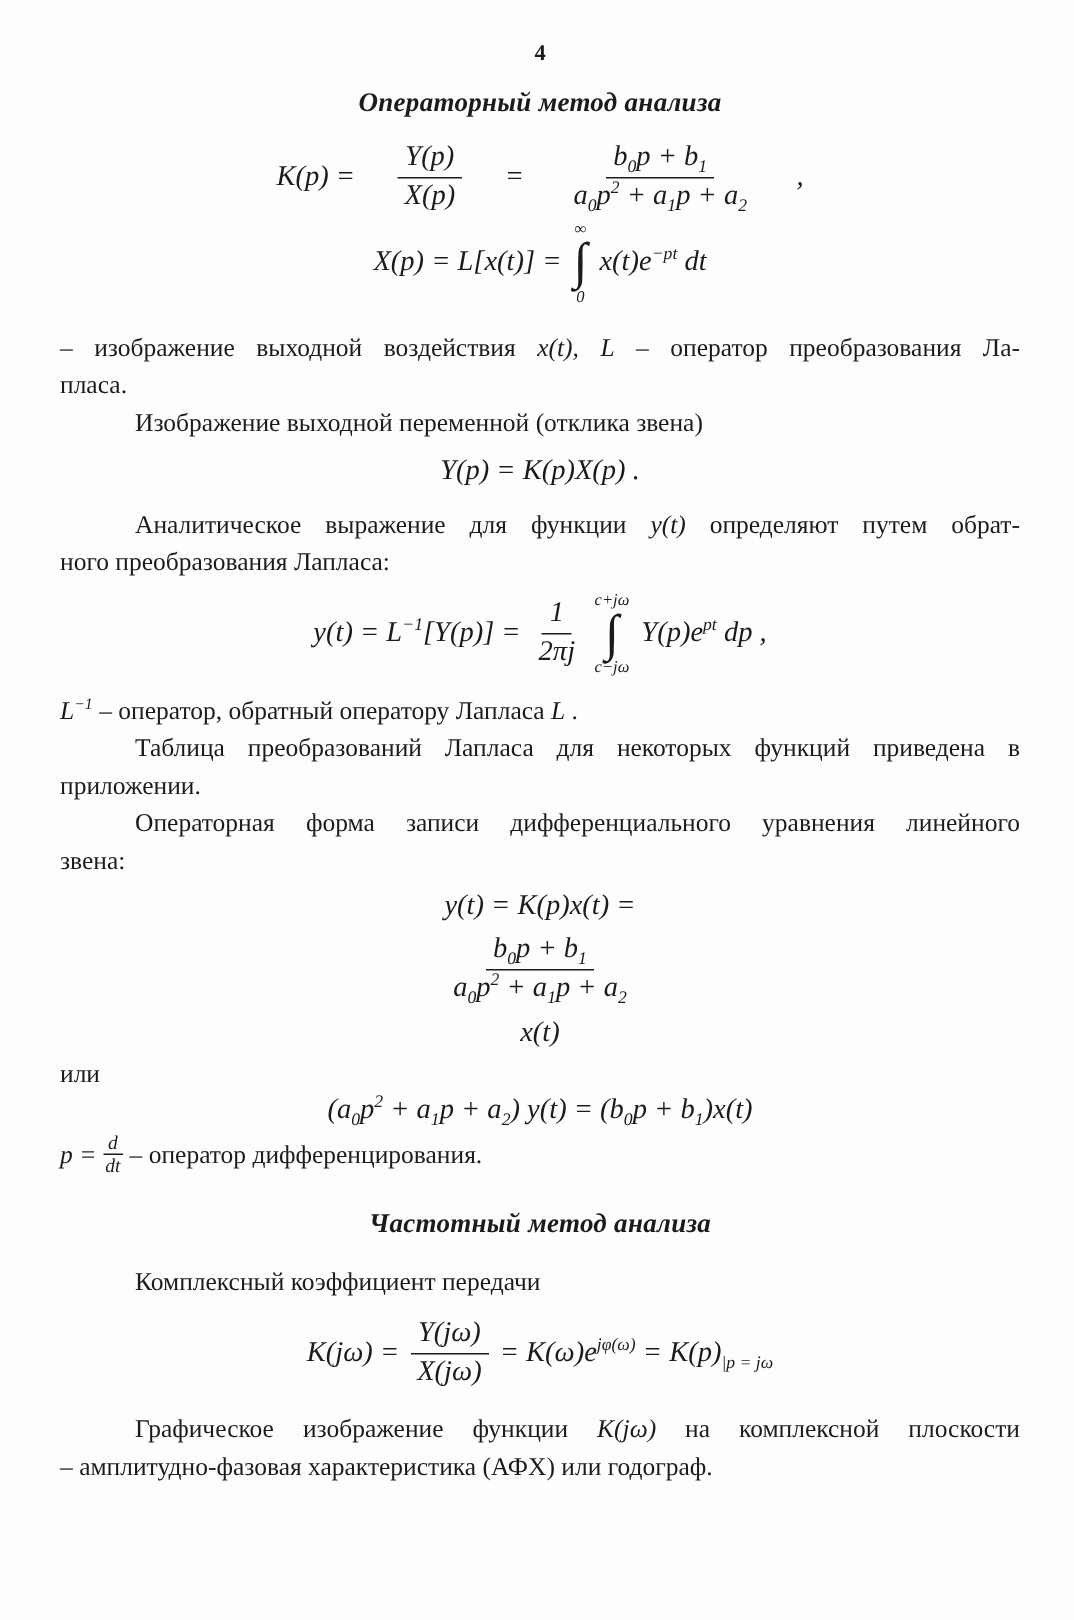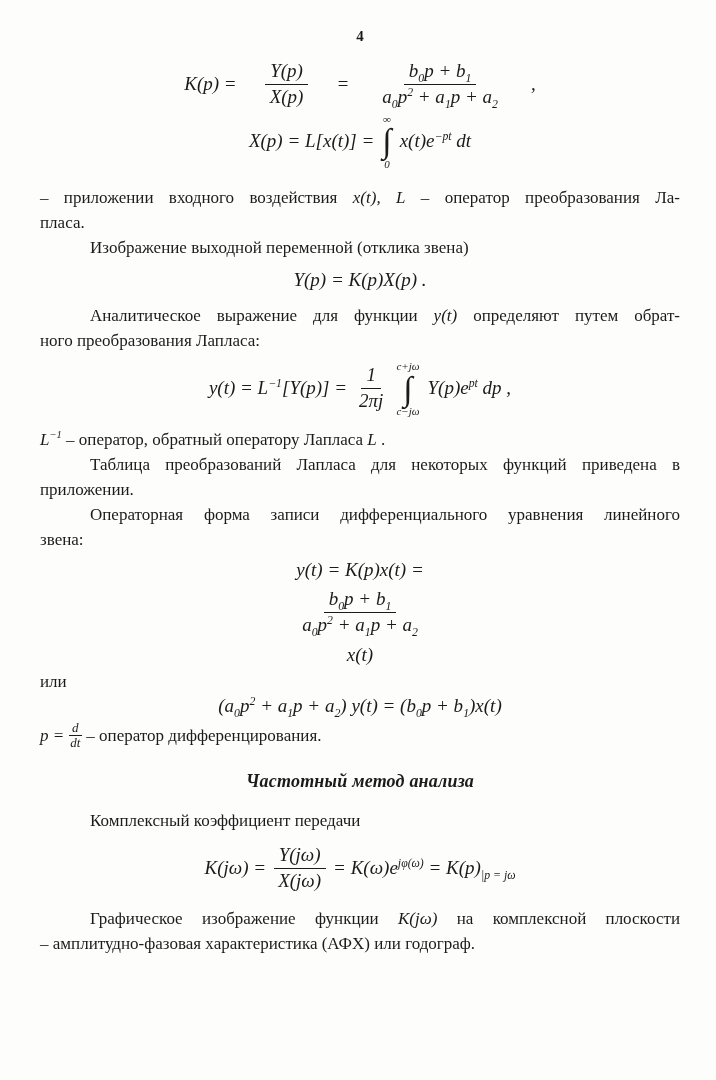--- a/index.html
+++ b/index.html
@@ -39,20 +39,21 @@
   .mt8 { margin-top:8px; }
   .diffline { display:flex; align-items:center; font-size:17px; line-height:25px; margin:3px 0 2px; }
 </style>
 </head>
 <body>
 
 <div class="page">
 
   <div class="page-number">4</div>
 
+  <div class="heading">Операторный метод анализа</div>
 
 
   <div class="formula f-transfer">
     <span class="mrun">K(p) =</span>
     <span class="frac">
       <span class="num">Y(p)</span>
       <span class="den">X(p)</span>
     </span>
     <span class="mrun">=</span>
     <span class="frac">
@@ -65,21 +66,21 @@
   <div class="formula f-laplace">
     <span class="mrun">X(p) = L[x(t)] =</span>
     <span class="intwrap">
       <span class="ilim">∞</span>
       <span class="iglyph">∫</span>
       <span class="ilim">0</span>
     </span>
     <span class="mrun">x(t)e<sup>−pt</sup> dt</span>
   </div>
 
-  <p class="line jline"><span>– приложении входного воздействия </span><span class="math">x(t),</span><span class="math">  L</span><span> – оператор преобразования Ла-</span></p>
+  <p class="line jline"><span>– изображение выходной воздействия </span><span class="math">x(t),</span><span class="math">  L</span><span> – оператор преобразования Ла-</span></p>
   <p class="line">пласа.</p>
 
   <p class="line indent">Изображение выходной переменной (отклика звена)</p>
 
   <div class="formula f-response">
     <span class="mrun">Y(p) = K(p)X(p) .</span>
   </div>
 
   <p class="line jline mt6"><span style="display:inline-block;width:50px"></span><span>Аналитическое выражение для функции </span><span class="math">y(t)</span><span> определяют путем обрат-</span></p>
   <p class="line">ного преобразования Лапласа:</p>

